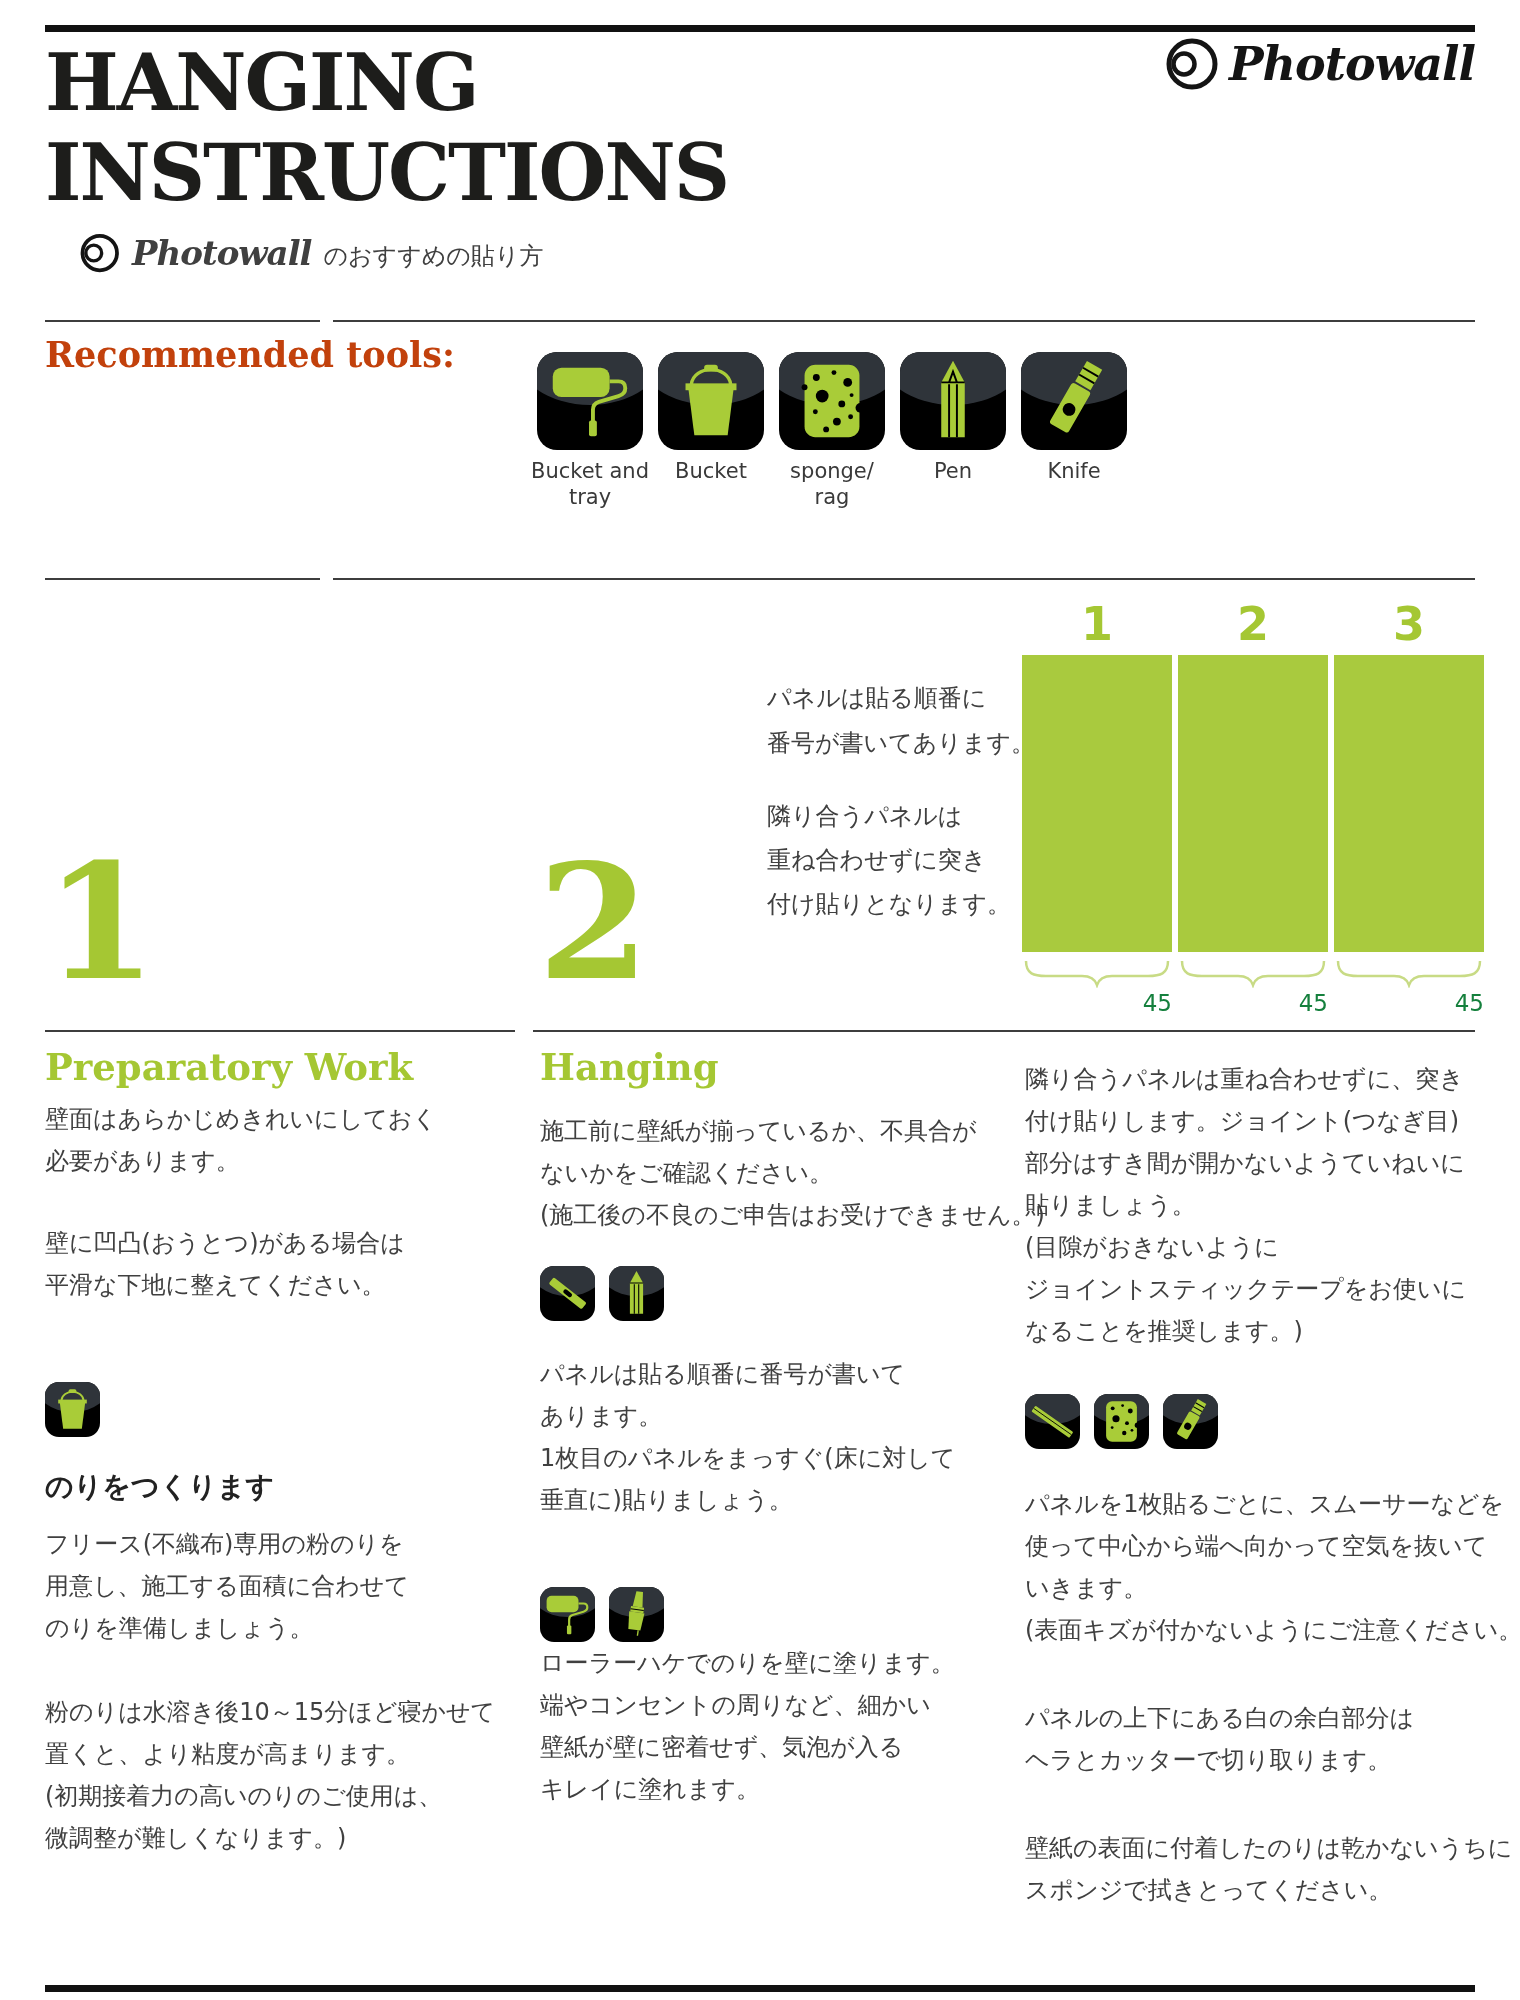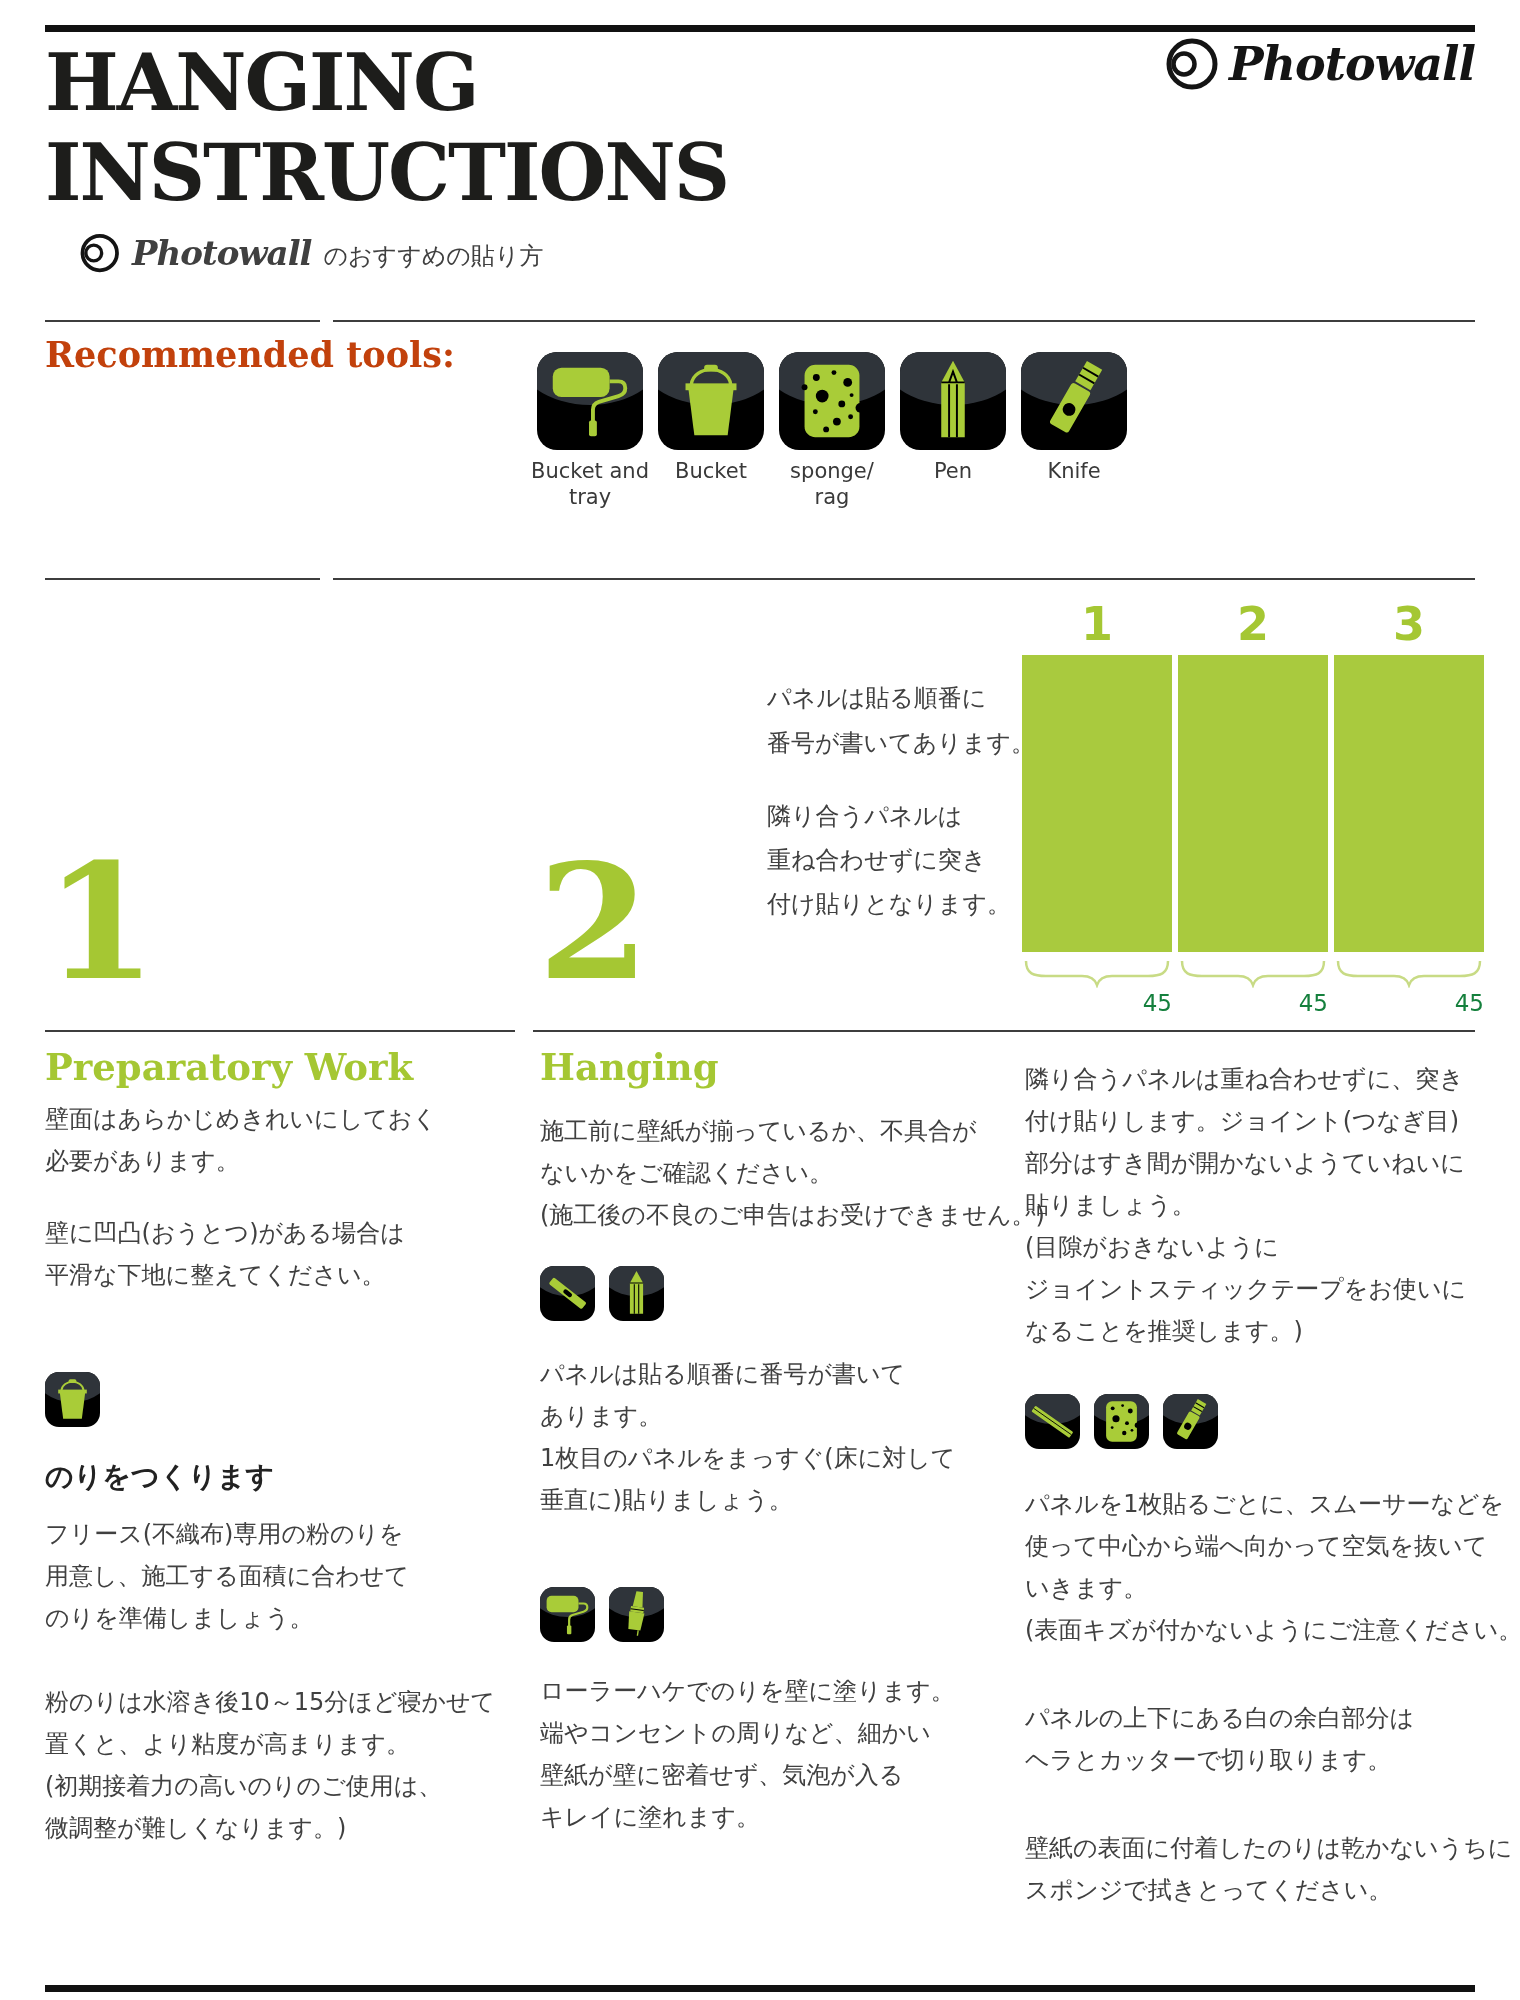--- a/index.html
+++ b/index.html
@@ -222,21 +222,21 @@
 
   <div class="rule" style="left:45px;top:1030px;width:470px"></div>
   <div class="rule" style="left:533px;top:1030px;width:942px"></div>
 
   <div class="col" style="left:45px">
     <h2>Preparatory Work</h2>
     <div class="p" style="margin-top:6px">
       <div class="ln">壁面はあらかじめきれいにしておく</div>
       <div class="ln">必要があります。</div>
     </div>
-    <div class="p" style="margin-top:30px">
+    <div class="p" style="margin-top:40px">
       <div class="ln">壁に凹凸(おうとつ)がある場合は</div>
       <div class="ln">平滑な下地に整えてください。</div>
     </div>
     <div class="icon-row" style="margin-top:76px">
       <div class="icon icon-sm">
         <svg viewBox="0 0 100 100">
           <path d="M27 38 h46 l-6 47 h-34 z" fill="#a9cc38"></path>
           <rect x="24" y="32" width="52" height="7" fill="#a9cc38"></rect>
           <path d="M30 33 C 32 13, 68 13, 70 33" fill="none" stroke="#a9cc38" stroke-width="3.5"></path>
           <rect x="43" y="13" width="14" height="7" rx="3" fill="#a9cc38"></rect>
@@ -299,21 +299,21 @@
           <g transform="rotate(8 50 50)">
             <polygon points="44,8 56,8 59,36 41,36" fill="#a9cc38"></polygon>
             <rect x="38" y="36" width="24" height="10" fill="#a9cc38"></rect>
             <line x1="38" y1="41" x2="62" y2="41" stroke="#000" stroke-width="2"></line>
             <polygon points="36,46 64,46 61,78 39,78" fill="#a9cc38"></polygon>
             <line x1="57" y1="78" x2="57" y2="88" stroke="#a9cc38" stroke-width="2.5"></line>
           </g>
         </svg>
       </div>
     </div>
-    <div class="p" style="margin-top:28px">
+    <div class="p" style="">
       <div class="ln">ローラーハケでのりを壁に塗ります。</div>
       <div class="ln">端やコンセントの周りなど、細かい</div>
       <div class="ln">壁紙が壁に密着せず、気泡が入る</div>
       <div class="ln">キレイに塗れます。</div>
     </div>
   </div>
 
   <div class="col" style="left:1025px">
     <div class="p" style="margin-top:16px">
       <div class="ln">隣り合うパネルは重ね合わせずに、突き</div>

